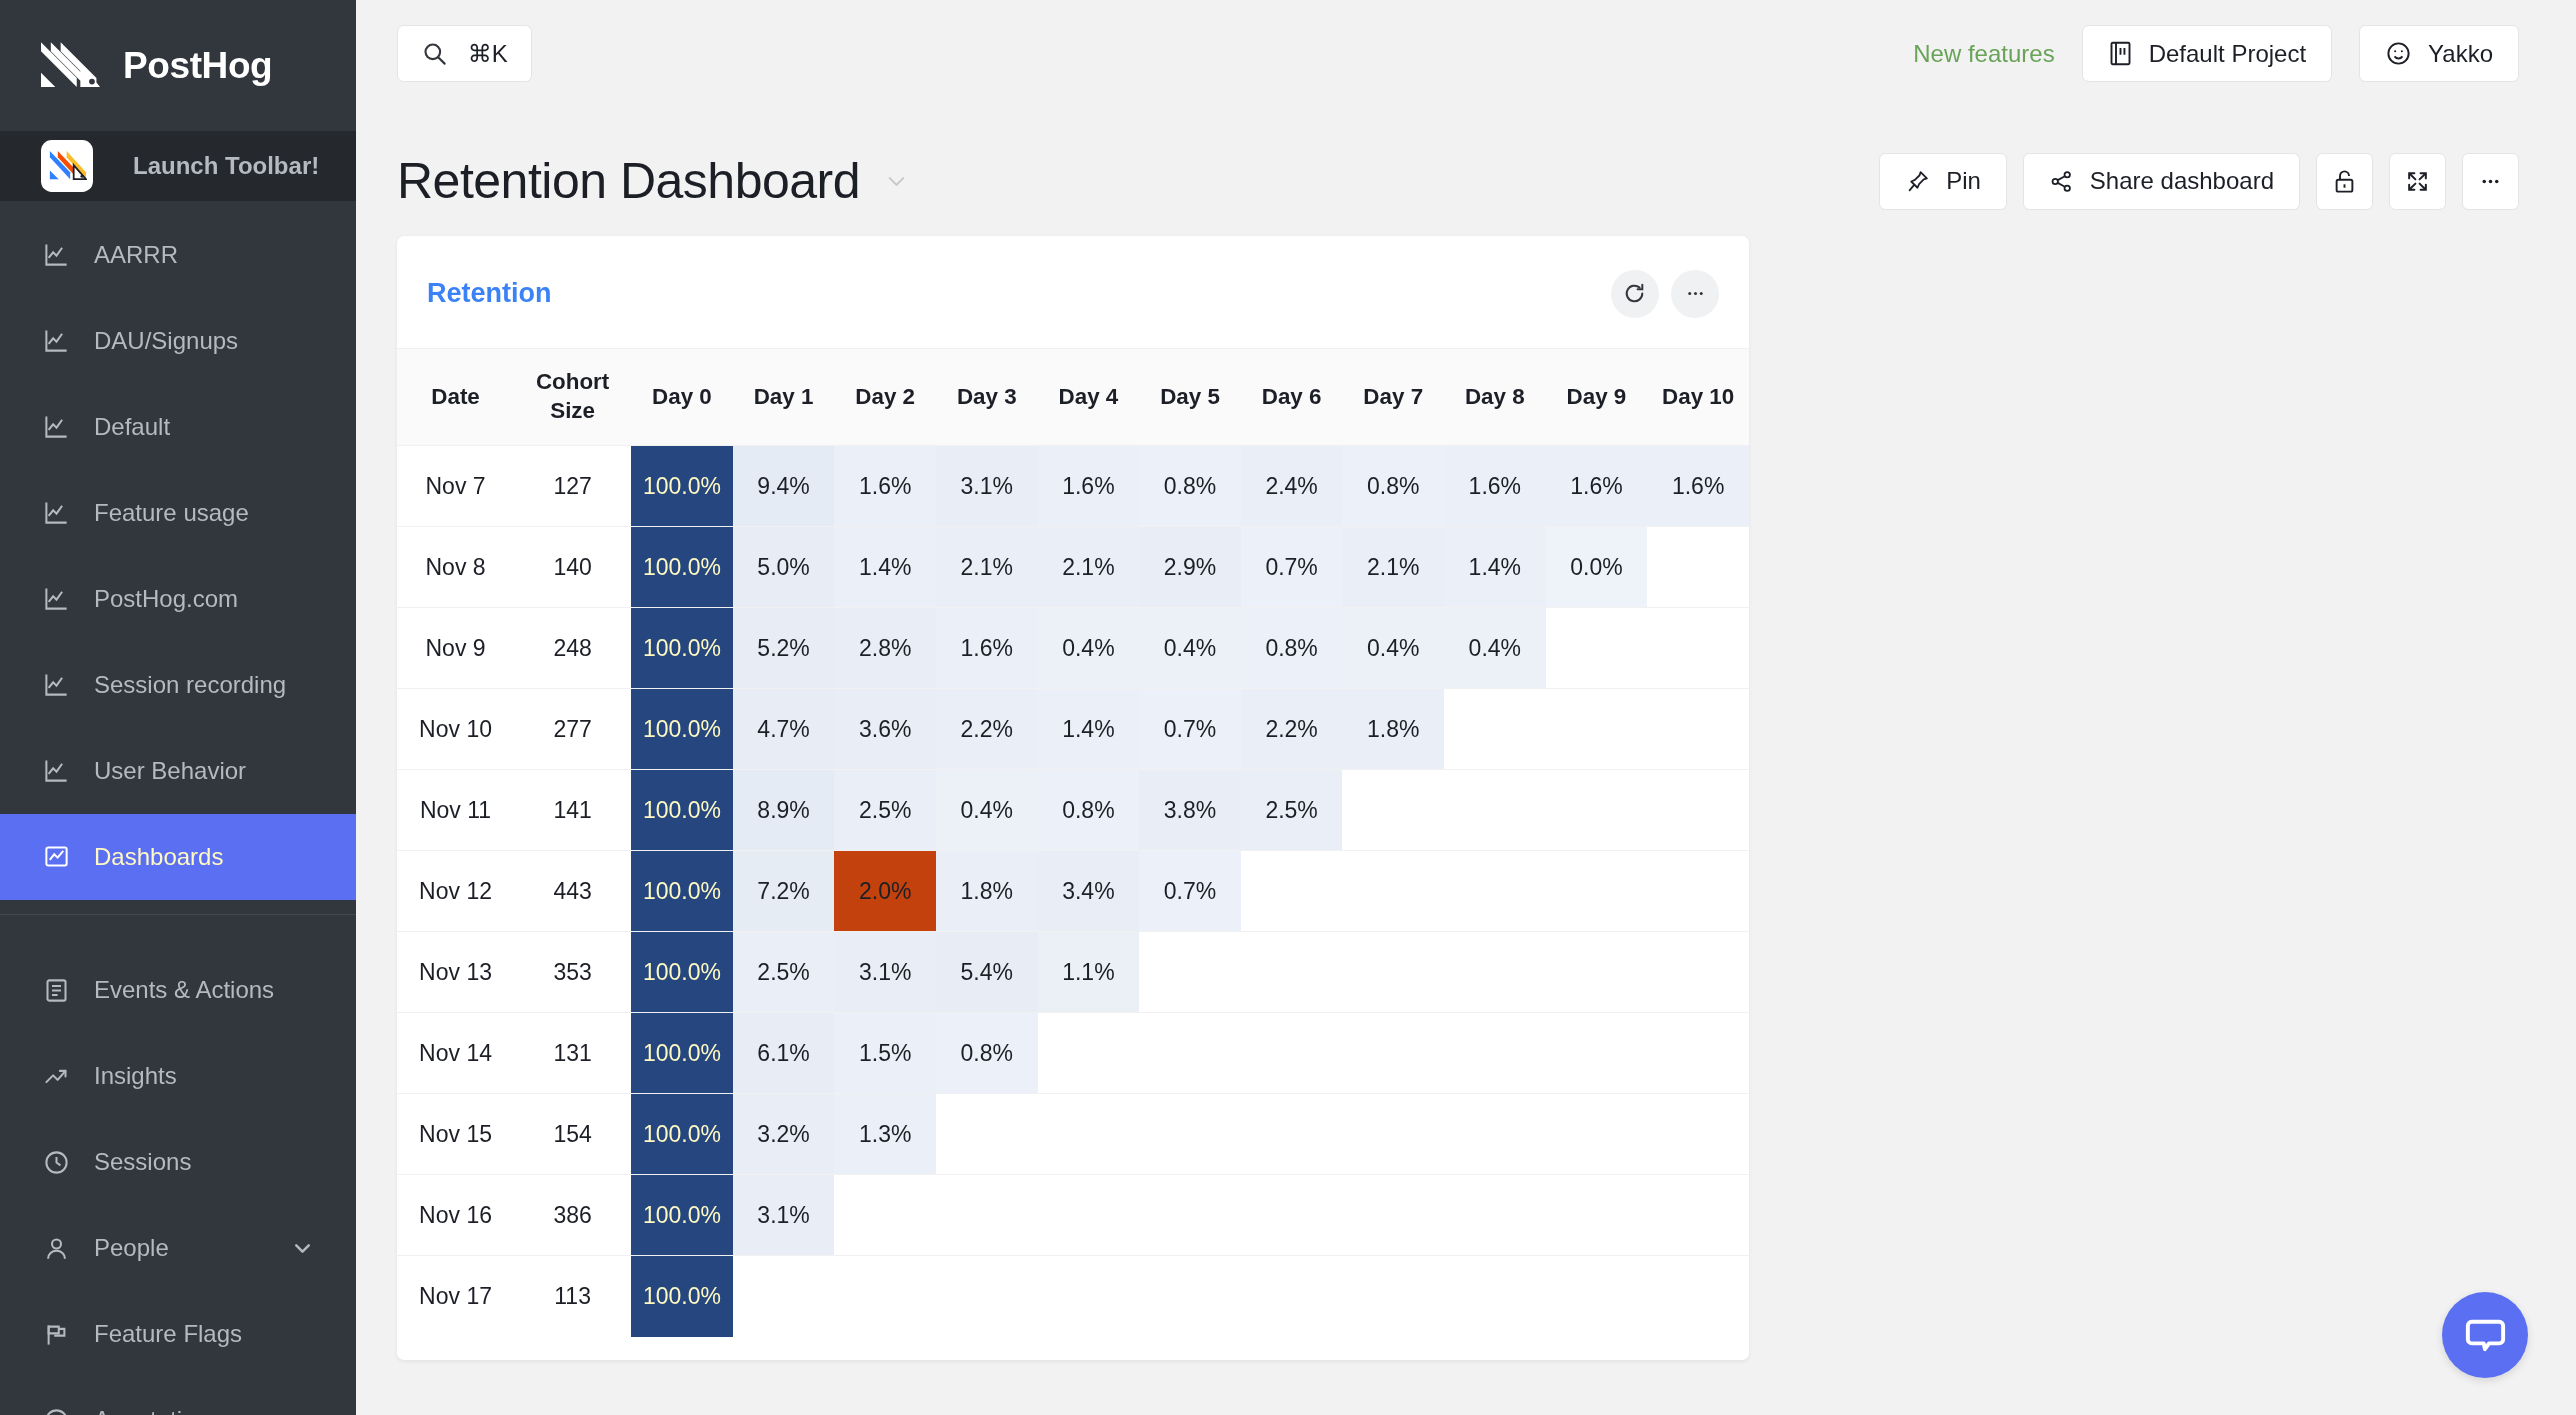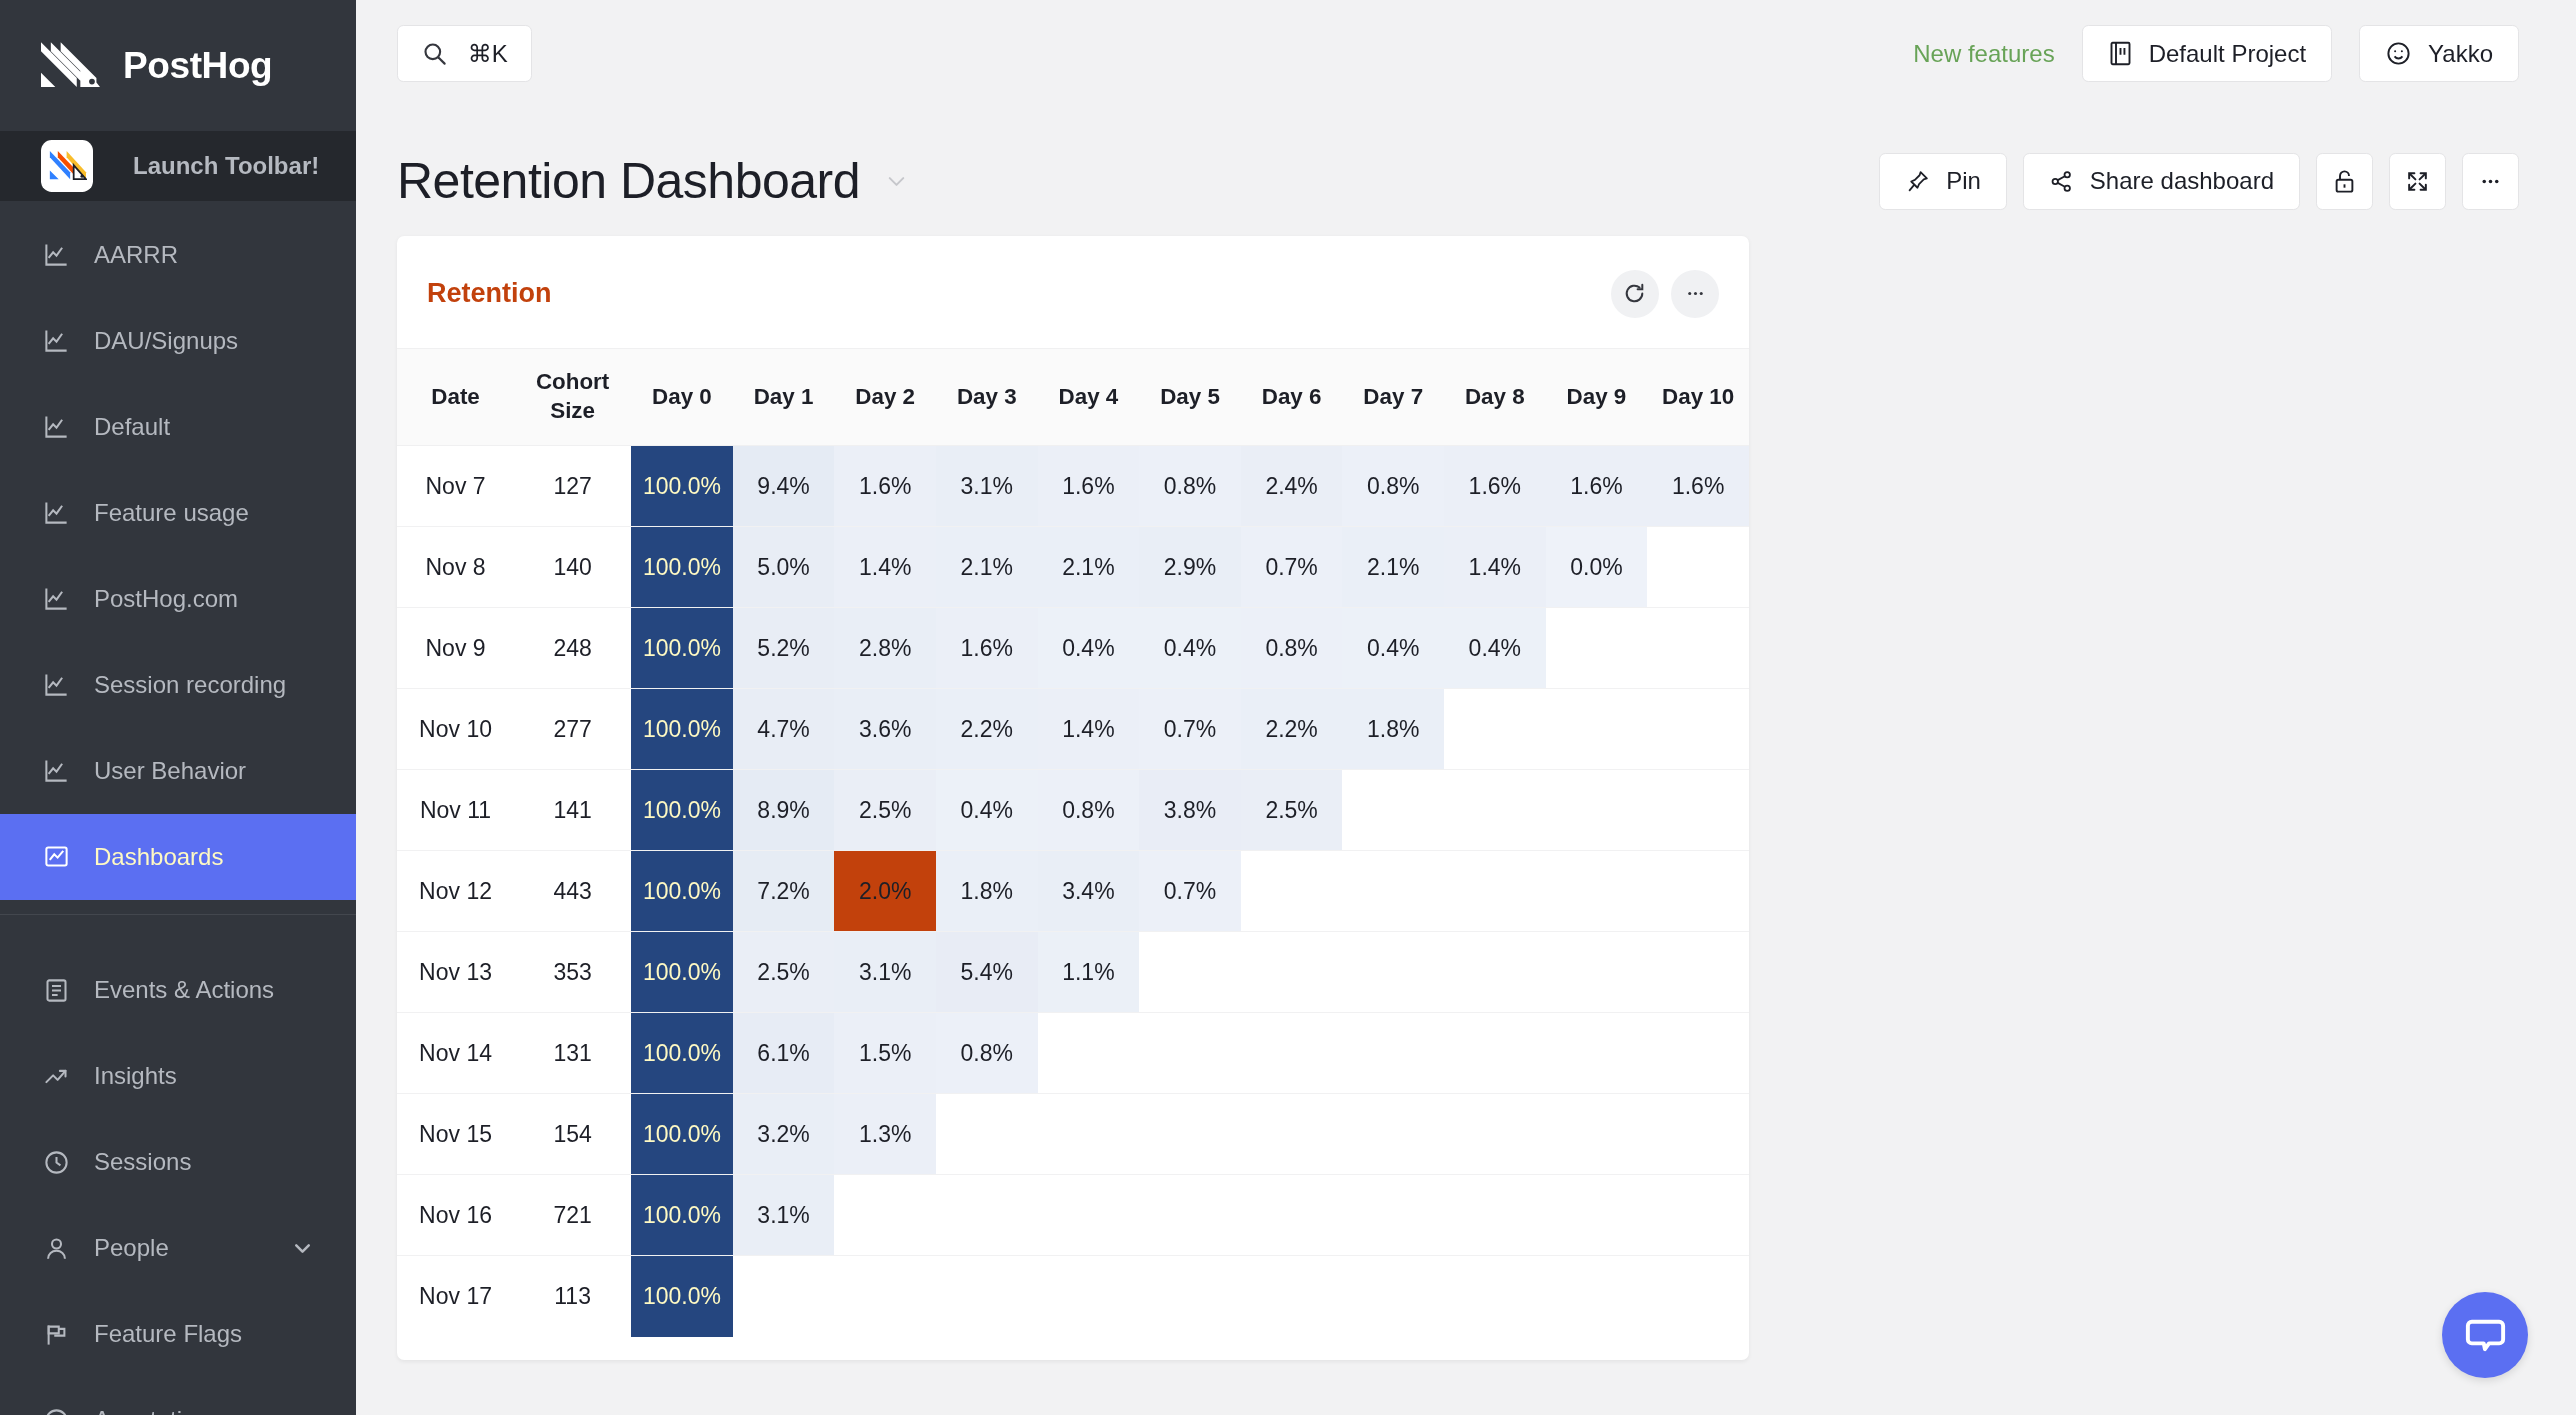--- a/index.html
+++ b/index.html
@@ -101,21 +101,21 @@
     width: 1352px;
     background: #fff;
     border-radius: 7.2px;
     box-shadow: 0 1.8px 4.5px rgba(0,0,0,0.06);
     overflow: hidden;
   }
   .card-head {
     display: flex; align-items: center;
     padding: 34px 30px 30px 30px;
   }
-  .card-title { font-size: 27px; font-weight: 700; color: #c2410c; }
+  .card-title { font-size: 27px; font-weight: 700; color: #3b82f6; }
   .card-head-actions { margin-left: auto; display: flex; gap: 12.5px; }
   .round-btn {
     width: 48px; height: 48px; border-radius: 50%;
     background: #f0f1f3;
     display: flex; align-items: center; justify-content: center;
     color: #35373e;
   }
 
   
   .rt { width: 100%; border-collapse: collapse; table-layout: fixed; }
@@ -624,21 +624,21 @@
                   <td class="blank"></td>
                   <td class="blank"></td>
                   <td class="blank"></td>
                   <td class="blank"></td>
                   <td class="blank"></td>
                   <td class="blank"></td>
                   <td class="blank"></td>
                 </tr>
                 <tr>
                   <td class="cell-date">Nov 16</td>
-                  <td class="cell-cohort">721</td>
+                  <td class="cell-cohort">386</td>
                   <td class="v base" style="background: rgb(37, 70, 127);">100.0%</td>
                   <td class="v" style="background: rgb(233, 238, 246);">3.1%</td>
                   <td class="blank"></td>
                   <td class="blank"></td>
                   <td class="blank"></td>
                   <td class="blank"></td>
                   <td class="blank"></td>
                   <td class="blank"></td>
                   <td class="blank"></td>
                   <td class="blank"></td>

